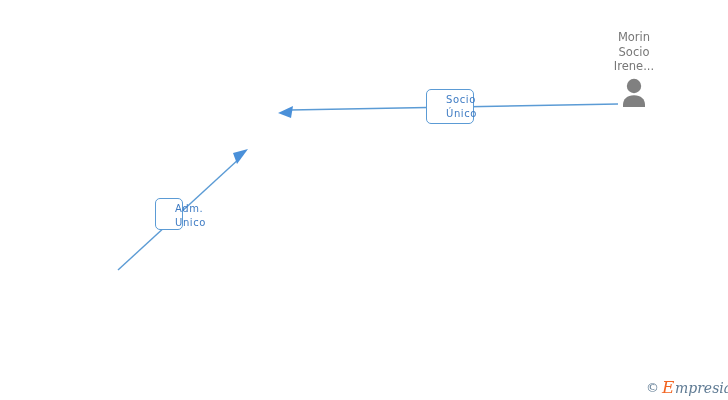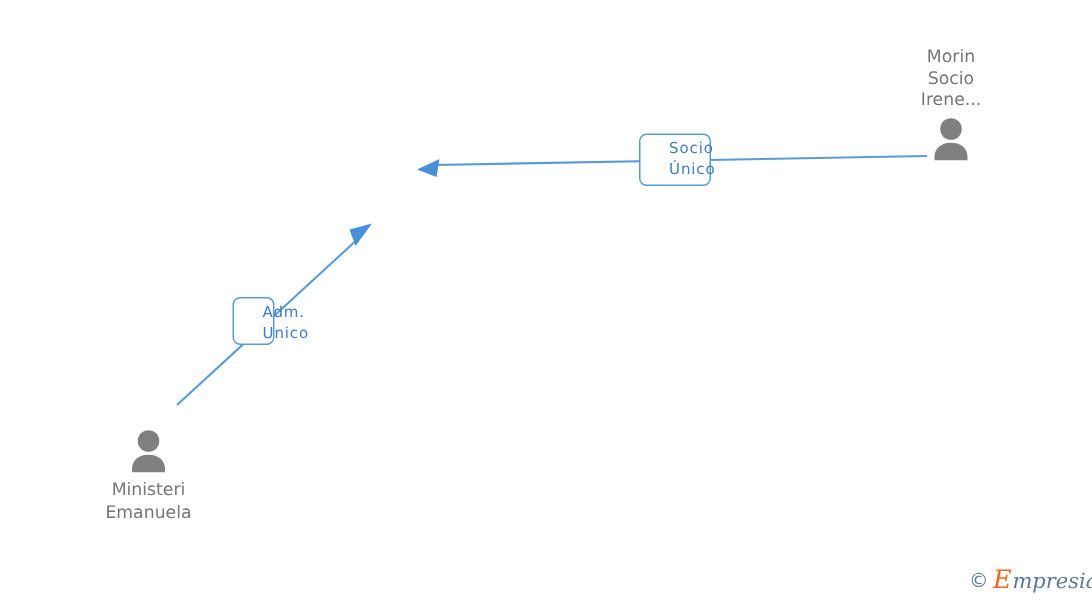--- a/index.html
+++ b/index.html
@@ -151,30 +151,20 @@
 Socio
 Irene...</div>
     <div class="person-icon-wrap">
       <svg viewBox="0 0 30 29" width="30" height="29">
         <circle cx="15" cy="8" r="7.2" fill="#808080"></circle>
         <path d="M15 17.2c-7 0-11 4.2-11 9.3V29h22v-2.5c0-5.1-4-9.3-11-9.3z" fill="#808080"></path>
       </svg>
     </div>
   </div>
 
-  <div class="person-node bottom">
-    <div class="person-icon-wrap">
-      <svg viewBox="0 0 30 29" width="30" height="29">
-        <circle cx="15" cy="8" r="7.2" fill="#808080"></circle>
-        <path d="M15 17.2c-7 0-11 4.2-11 9.3V29h22v-2.5c0-5.1-4-9.3-11-9.3z" fill="#808080"></path>
-      </svg>
-    </div>
-    <div class="person-label">Ministeri
-Emanuela</div>
-  </div>
 
   <div class="watermark">
     <span class="wm-copy">©</span>
     <span class="wm-e">E</span>
     <span class="wm-rest">mpresia</span>
   </div>
 
 </div>
 
 </body></html>

